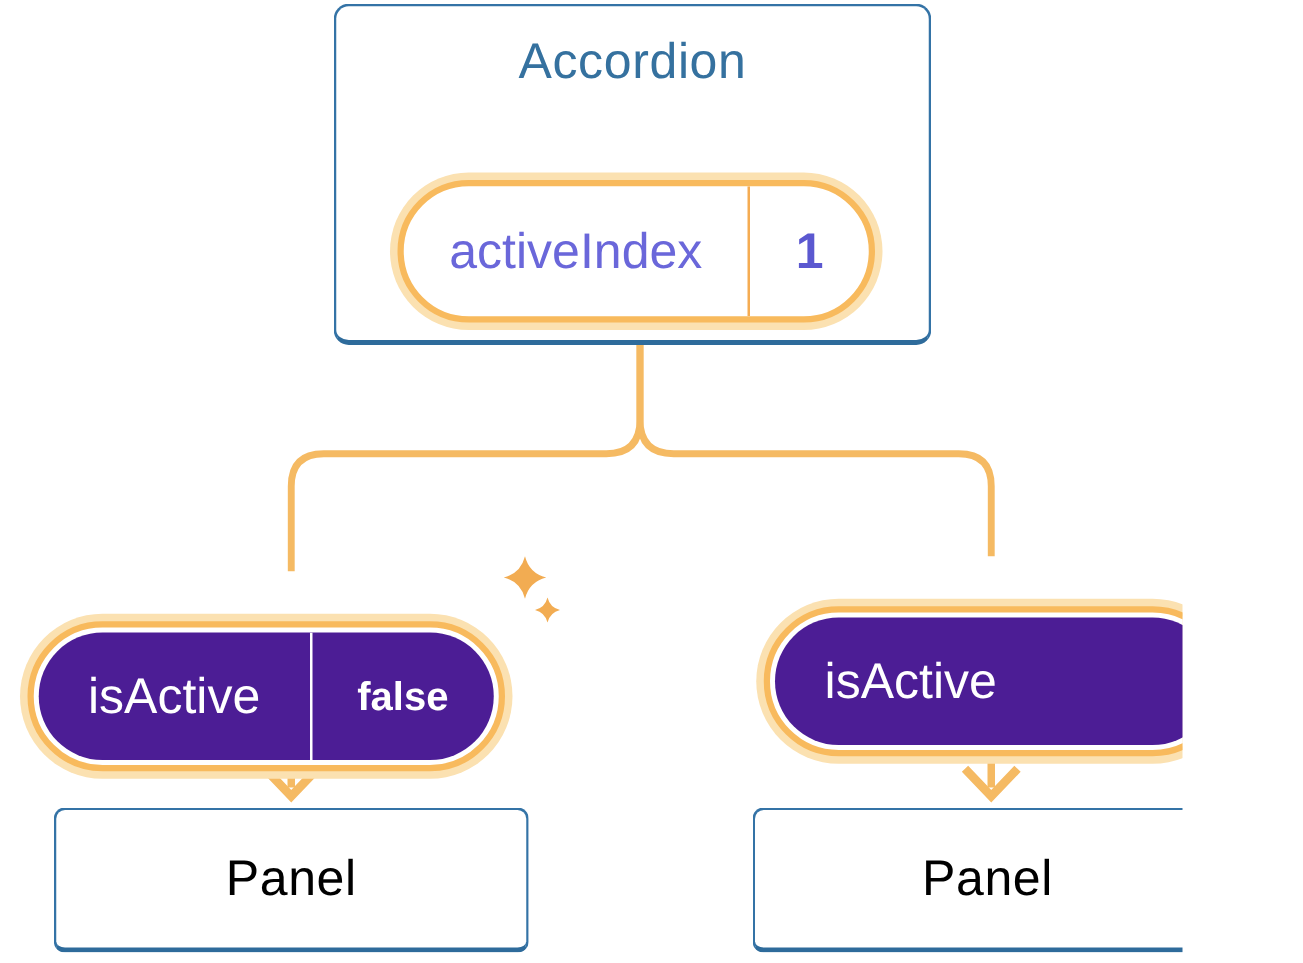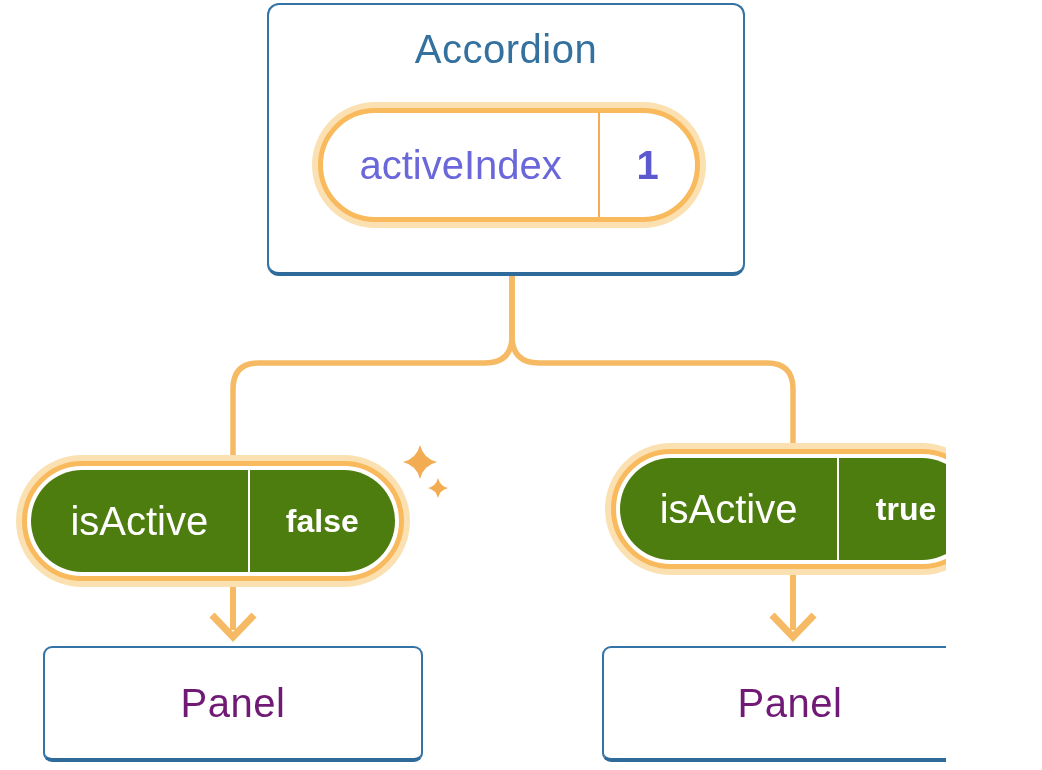--- a/index.html
+++ b/index.html
@@ -16,38 +16,38 @@
     z-index:1;
   }
   .accordion-card{left:267px;top:3px;width:478px;height:273px;border-radius:12px;}
   .card-title{
     position:absolute;left:0;top:22px;width:100%;text-align:center;
     font-size:40px;letter-spacing:0.5px;color:#35719F;font-weight:500;
   }
   .panel-card{width:380px;height:116px;border-radius:9px;display:flex;align-items:center;justify-content:center;}
   .panel-left{left:43px;top:646px;}
   .panel-right{left:602px;top:646px;width:376px;}
-  .panel-title{font-size:40px;letter-spacing:0.5px;color:#701a75;font-weight:500;}
+  .panel-title{font-size:40px;letter-spacing:0.5px;color:#000000;font-weight:500;}
 
   
   .pill-glow{
-    position:absolute;box-sizing:border-box;background:#FBE1B1;border-radius:999px;padding:6px;z-index:2;
+    position:absolute;box-sizing:border-box;background:#FBE1B1;border-radius:999px;padding:6px;z-index:2;margin-top:36px;
   }
   .pill-ring{
     box-sizing:border-box;width:100%;height:100%;border-radius:999px;
     border:5px solid #F8BA5D;background:#ffffff;display:flex;overflow:hidden;
   }
   .state-pill{left:312px;top:102px;width:394px;height:126px;}
   .state-pill .seg{display:flex;align-items:center;justify-content:center;}
   .state-pill .seg-label{flex:0 0 74%;font-size:40px;color:#6A67DA;}
   .state-pill .seg-value{flex:1;border-left:2px solid #F5AC52;font-size:40px;font-weight:700;color:#5B58D0;}
 
   .prop-pill .pill-ring{padding:4px;}
   .prop-pill .pill-body{
-    box-sizing:border-box;width:100%;height:100%;border-radius:999px;background:#4d7c0f;
+    box-sizing:border-box;width:100%;height:100%;border-radius:999px;background:#4c1d95;
     display:flex;overflow:hidden;color:#ffffff;
   }
   .prop-pill .seg{display:flex;align-items:center;justify-content:center;}
   .prop-pill .seg-label{flex:0 0 59.5%;font-size:40px;}
   .prop-pill .seg-value{flex:1;border-left:2.5px solid #ffffff;font-size:32px;font-weight:700;}
   .prop-pill-left{left:16px;top:455px;width:394px;height:132px;}
   .prop-pill-right{left:605px;top:443px;width:383px;height:132px;}
   .prop-pill-right .seg-label{flex-basis:61.5%;}
 </style>
 </head>
@@ -92,21 +92,20 @@
         <span class="seg seg-label">isActive</span>
         <span class="seg seg-value">false</span>
       </div>
     </div>
   </div>
 
   <div class="pill-glow prop-pill prop-pill-right">
     <div class="pill-ring">
       <div class="pill-body">
         <span class="seg seg-label">isActive</span>
-        <span class="seg seg-value">true</span>
       </div>
     </div>
   </div>
 
   <div class="card panel-card panel-left">
     <span class="panel-title">Panel</span>
   </div>
 
   <div class="card panel-card panel-right">
     <span class="panel-title">Panel</span>

